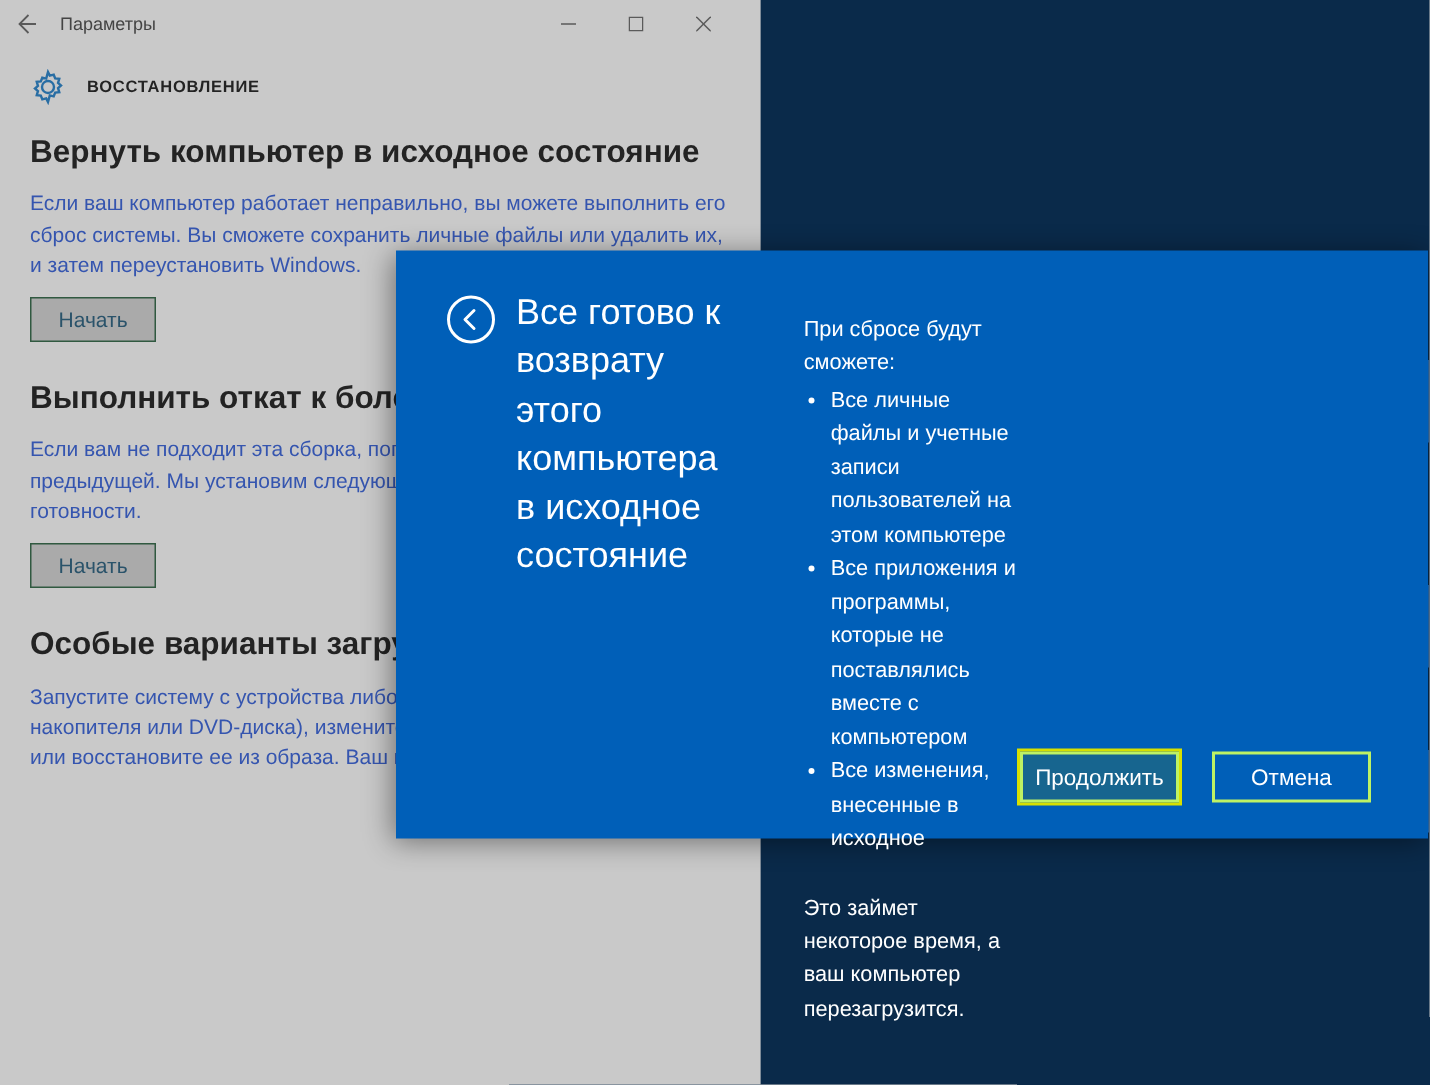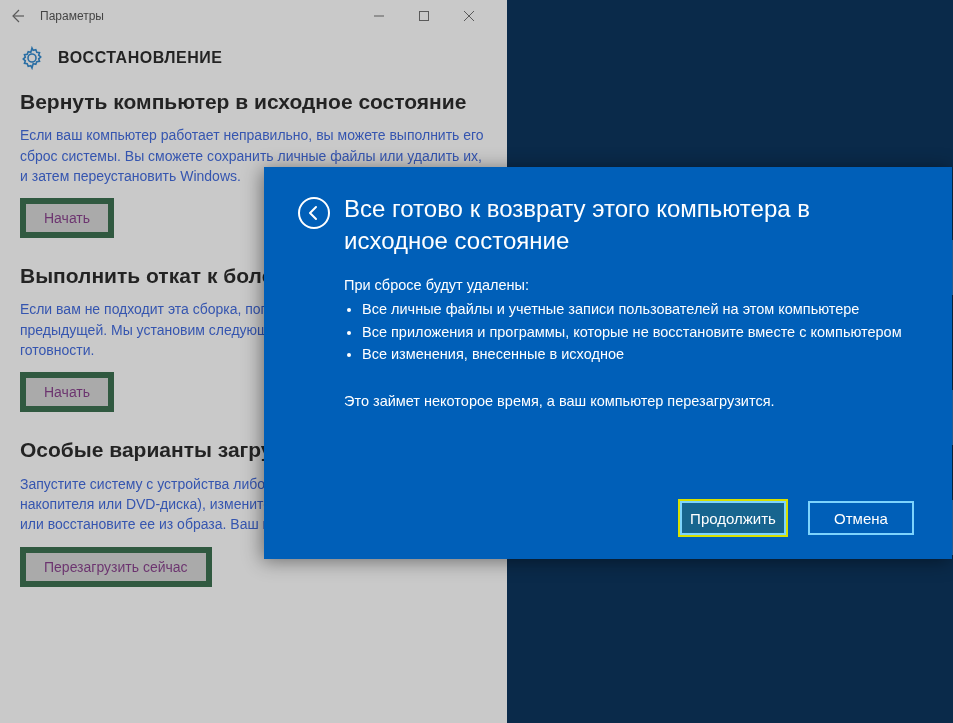--- a/index.html
+++ b/index.html
@@ -25,56 +25,56 @@
   .back-arrow { width: 18px; height: 18px; display: flex; align-items: center; justify-content: center; font-size: 16px; color: #444; }
   .titlebar-title { font-size: 12px; }
   .win-controls { display: flex; }
   .win-btn { width: 45px; height: 32px; display: flex; align-items: center; justify-content: center; font-size: 12px; color: #555; }
   .win-btn svg { display:block; }
 
   .page-header {
     display: flex; align-items: center; gap: 14px; padding: 14px 20px 18px 20px;
   }
   .gear-icon { width: 24px; height: 24px; color: #0a73c6; }
-  .page-title { font-size: 16px; font-weight: 600; letter-spacing: 0.5px; }
+  .page-title { font-size: 11px; font-weight: 600; letter-spacing: 0.5px; }
 
   .section { padding: 0 20px 24px 20px; }
   .section-h { font-size: 21px; font-weight: 700; line-height: 1.3; margin-bottom: 10px; }
   .section-p { font-size: 14px; line-height: 1.45; color: #1d4ed8; margin-bottom: 12px; }
   .btn {
-    display: inline-block; background: #cfcfcf; border: 6px solid #14532d;
-    padding: 6px 18px; font-size: 14px; color: #701a75;
+    display: inline-block; background: #cfcfcf; border: 1px solid #14532d;
+    padding: 6px 18px; font-size: 14px; color: #0c4a6e;
   }
 
   
   .dim { position: absolute; inset: 0; background: rgba(100,100,100,0.35); pointer-events: none; }
 
   
   .modal {
     position: absolute; left: 264px; top: 167px; width: 688px; height: 392px;
     background: #005fb8; color: #fff; padding: 26px 34px 24px 34px;
     box-shadow: -2px 2px 18px rgba(0,0,0,0.45);
-    display: flex; flex-direction: column;
+    display: flex; flex-direction: row;
   }
   .modal-head { display: flex; align-items: flex-start; gap: 14px; }
   .modal-back {
     width: 32px; height: 32px; border: 2px solid #fff; border-radius: 50%;
     display: flex; align-items: center; justify-content: center; flex: 0 0 auto;
     margin-top: 4px;
   }
   .modal-back svg { display:block; }
   .modal-title { font-size: 24px; font-weight: 400; line-height: 1.35; }
 
   .modal-body { padding-left: 46px; padding-top: 16px; font-size: 14.5px; line-height: 1.55; }
   .modal-body ul { list-style: disc; padding-left: 18px; margin: 2px 0 24px 0; }
   .modal-note { margin-top: 10px; }
 
   .modal-footer { margin-top: auto; display: flex; justify-content: flex-end; gap: 22px; padding-right: 4px; }
   .mbtn {
-    min-width: 106px; height: 34px; border: 2px solid #7dd3fc; color: #fff; background: transparent;
+    min-width: 106px; height: 34px; border: 2px solid #bef264; color: #fff; background: transparent;
     font-size: 15px; display: flex; align-items: center; justify-content: center;
   }
   .mbtn.primary { outline: 2px solid #d7e000; outline-offset: 0; background: rgba(90,120,20,0.25); }
 
 </style>
 </head>
 <body>
 
 <div class="desk-accent acc1"></div>
 <div class="desk-accent acc2"></div>
@@ -129,40 +129,39 @@
 
   <div class="section">
     <div class="section-h">Выполнить откат к более ранней сборке</div>
     <div class="section-p">Если вам не подходит эта сборка, попробуйте выполнить откат к предыдущей. Мы установим следующую сборку по мере её готовности.</div>
     <div class="btn">Начать</div>
   </div>
 
   <div class="section">
     <div class="section-h">Особые варианты загрузки</div>
     <div class="section-p">Запустите систему с устройства либо диска (например, USB-накопителя или DVD-диска), измените параметры загрузки Windows или восстановите ее из образа. Ваш компьютер перезагрузится.</div>
-    <div class="btn">Перезагрузить сейчас</div>
   </div>
 
   <div class="dim"></div>
 </div>
 
 <div class="modal">
   <div class="modal-head">
     <div class="modal-back">
       <svg width="18" height="18" viewBox="0 0 18 18">
           <path d="M11 3 L5 9 L11 15" stroke="#fff" stroke-width="2" fill="none" stroke-linecap="round" stroke-linejoin="round"></path>
         </svg>
     </div>
     <div class="modal-title">Все готово к возврату этого компьютера в исходное состояние</div>
   </div>
   <div class="modal-body">
-    <div>При сбросе будут удалены:</div>
+    <div>При сбросе будут сможете:</div>
     <ul>
       <li>Все личные файлы и учетные записи пользователей на этом компьютере</li>
-      <li>Все приложения и программы, которые не восстановите вместе с компьютером</li>
+      <li>Все приложения и программы, которые не поставлялись вместе с компьютером</li>
       <li>Все изменения, внесенные в исходное</li>
     </ul>
     <div class="modal-note">Это займет некоторое время, а ваш компьютер перезагрузится.</div>
   </div>
   <div class="modal-footer">
     <div class="mbtn primary">Продолжить</div>
     <div class="mbtn">Отмена</div>
   </div>
 </div>
 

